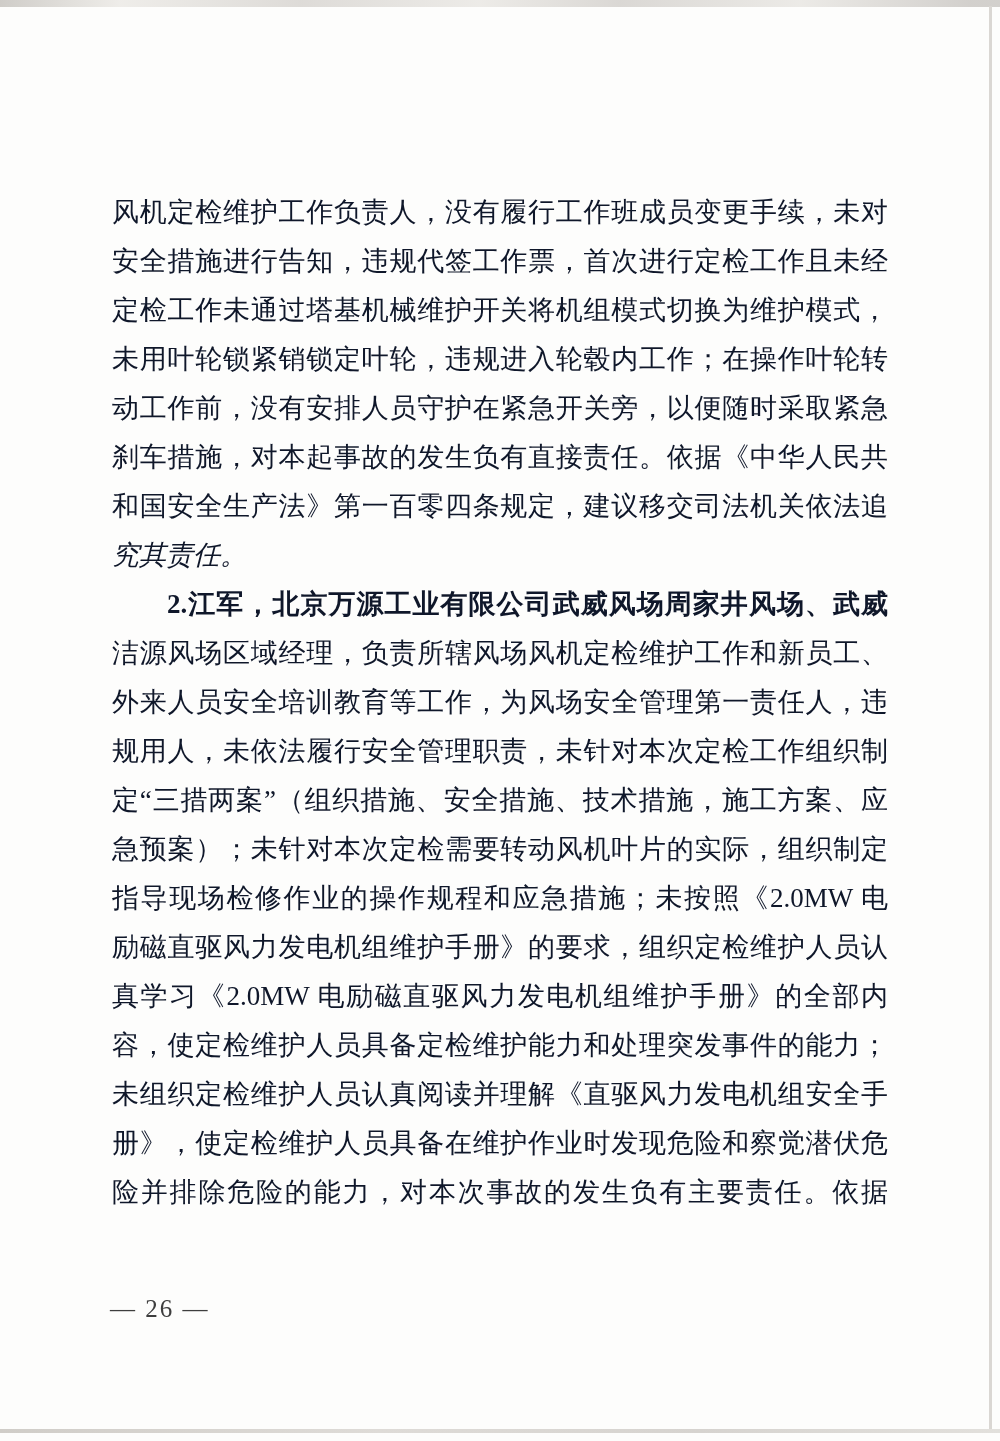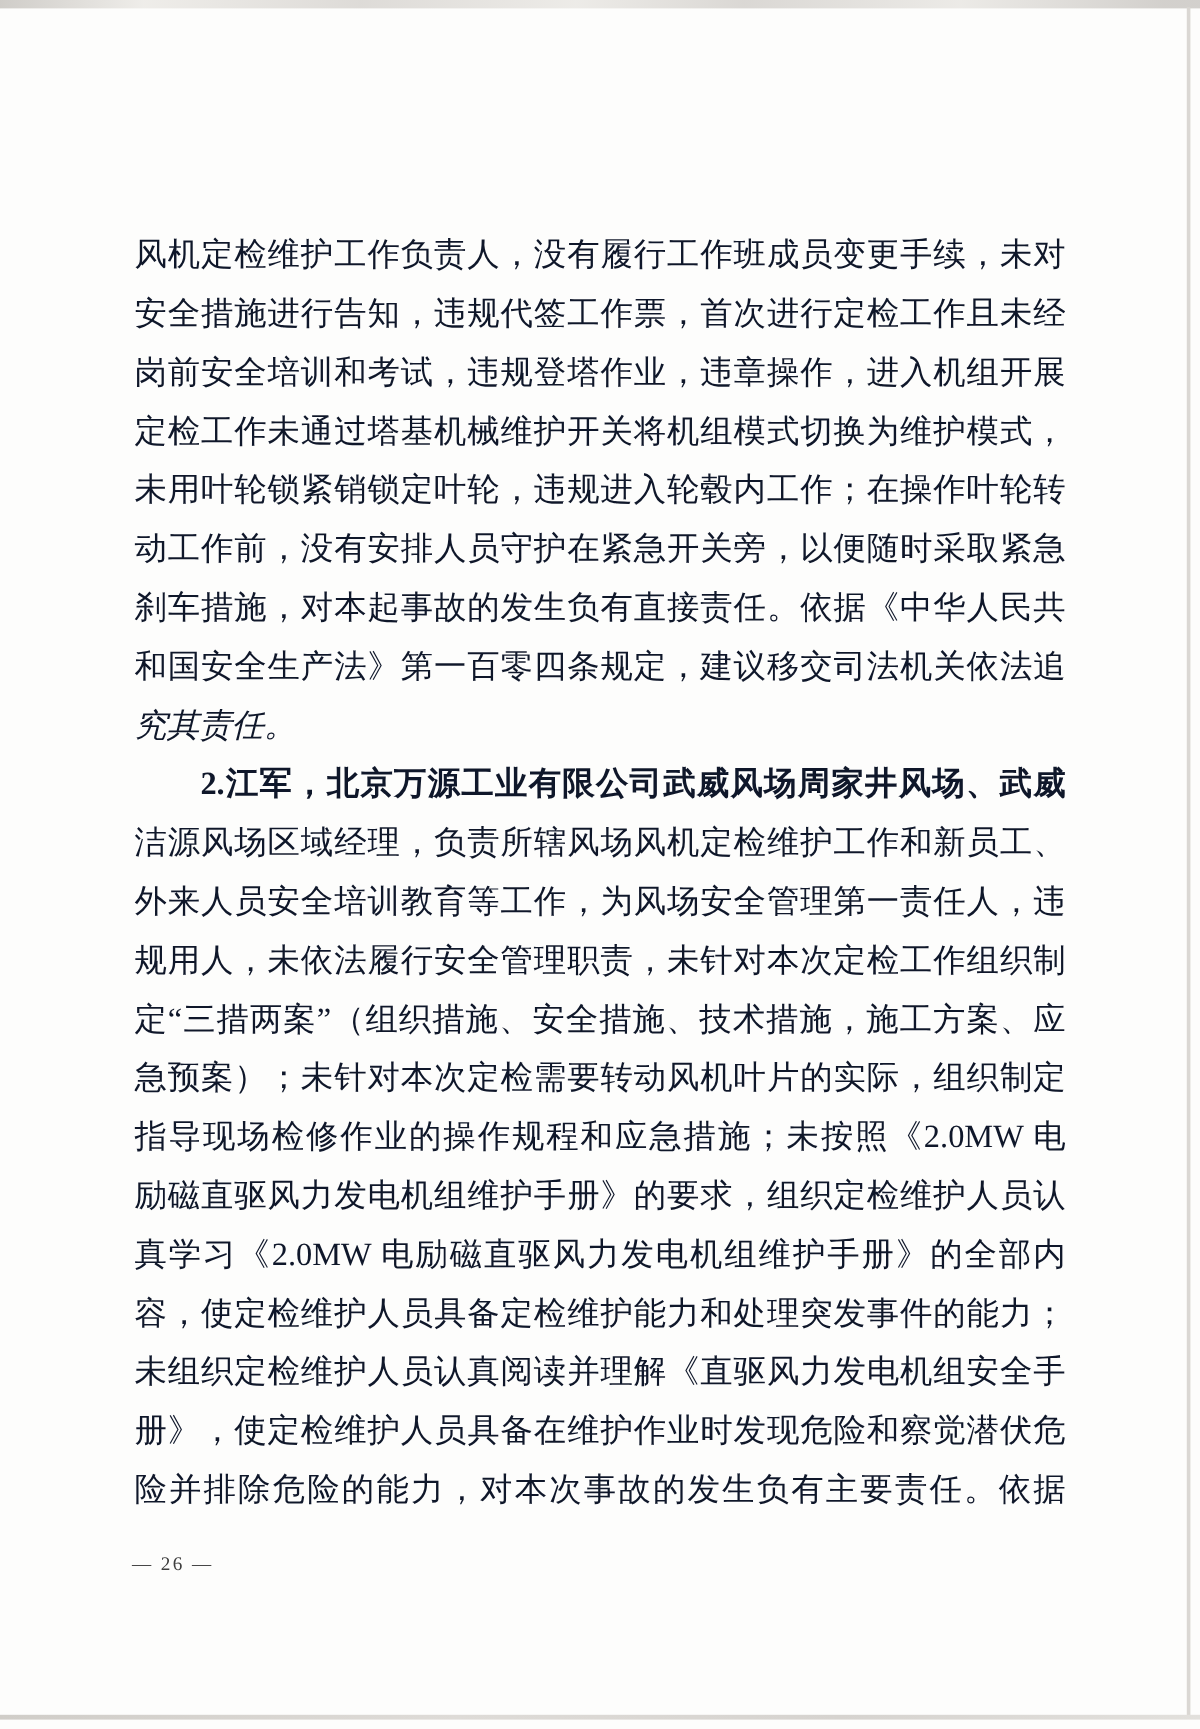--- a/index.html
+++ b/index.html
@@ -49,37 +49,36 @@
     font-style: italic;
   }
   .line.indent {
     text-indent: 55px;
     font-weight: bold;
   }
   
   .page-num {
     position: absolute;
     left: 110px; top: 1295px;
-    font-size: 16px;
+    font-size: 25px;
     color: #3e3e3e;
     letter-spacing: 2px;
   }
 </style>
 </head>
 <body>
 
 <div class="scan-edge-top"></div>
 <div class="scan-edge-right"></div>
 <div class="scan-edge-bottom"></div>
 
 <div class="text-block">
   <div>
     <div class="line">风机定检维护工作负责人，没有履行工作班成员变更手续，未对</div>
     <div class="line">安全措施进行告知，违规代签工作票，首次进行定检工作且未经</div>
-    <div class="line">岗前安全培训和考试，违规登塔作业，违章操作，进入机组开展</div>
     <div class="line">定检工作未通过塔基机械维护开关将机组模式切换为维护模式，</div>
     <div class="line">未用叶轮锁紧销锁定叶轮，违规进入轮毂内工作；在操作叶轮转</div>
     <div class="line">动工作前，没有安排人员守护在紧急开关旁，以便随时采取紧急</div>
     <div class="line">刹车措施，对本起事故的发生负有直接责任。依据《中华人民共</div>
     <div class="line">和国安全生产法》第一百零四条规定，建议移交司法机关依法追</div>
     <div class="line para-end">究其责任。</div>
   </div>
   <div>
     <div class="line indent">2.江军，北京万源工业有限公司武威风场周家井风场、武威</div>
     <div class="line">洁源风场区域经理，负责所辖风场风机定检维护工作和新员工、</div>

